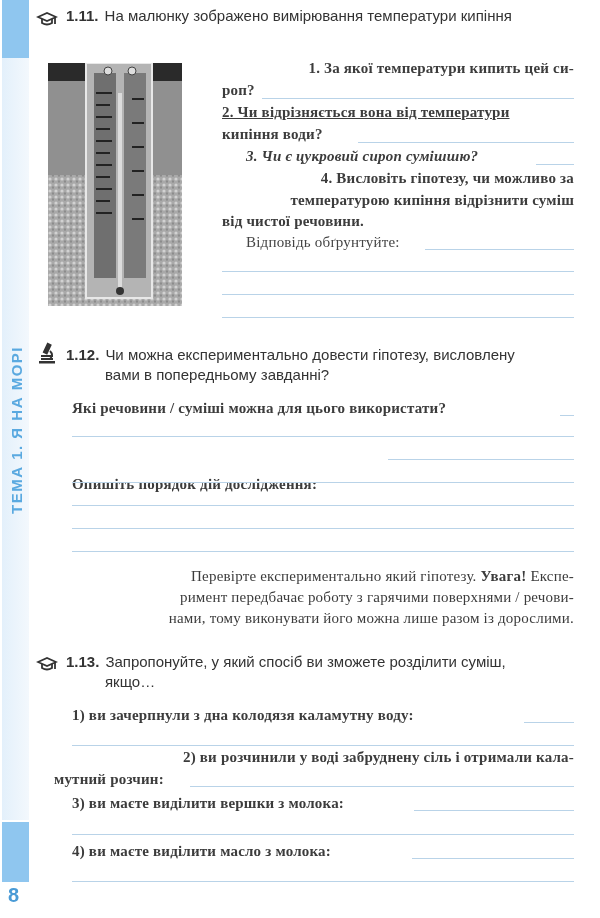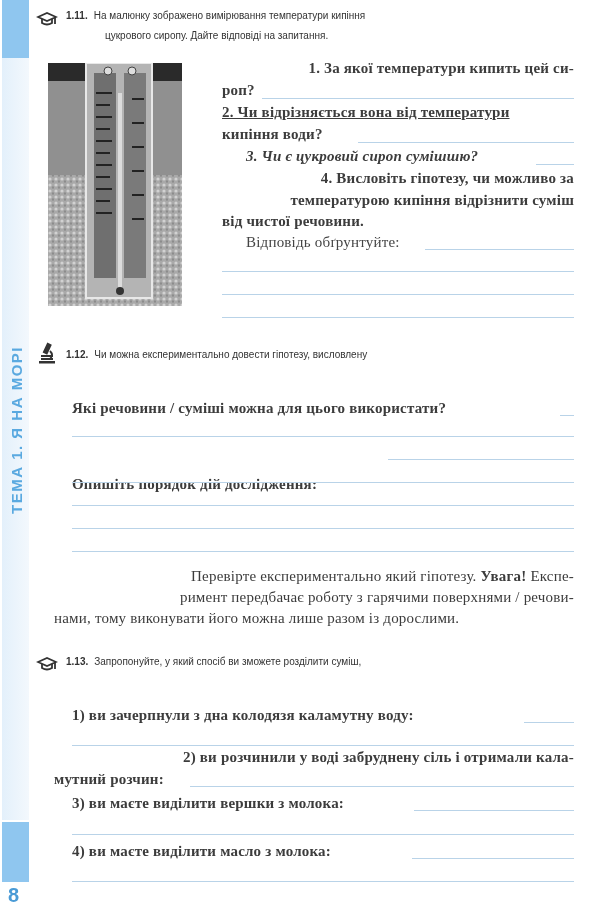--- a/index.html
+++ b/index.html
@@ -4,21 +4,21 @@
 <style>
   html, body { margin:0; padding:0; }
   body { width:600px; height:918px; background:#ffffff; position:relative; overflow:hidden; font-family:"Liberation Serif", serif; color:#3a3a3a; }
   .strip-top { position:absolute; left:2px; top:0; width:27px; height:58px; background:#8fc6ef; }
   .strip-mid { position:absolute; left:2px; top:58px; width:27px; height:762px; background:linear-gradient(to right, #e3f0fb, #f3f8fd); }
   .strip-bot { position:absolute; left:2px; top:822px; width:27px; height:60px; background:#8fc6ef; }
   .side-label { position:absolute; left:2px; top:330px; width:27px; height:200px; }
   .side-label span { position:absolute; left:50%; top:50%; transform:translate(-50%,-50%) rotate(-90deg); white-space:nowrap; font-family:"Liberation Sans", sans-serif; font-weight:bold; font-size:15px; letter-spacing:1.5px; color:#5aa9e0; }
   .page-num { position:absolute; left:8px; top:884px; font-family:"Liberation Sans", sans-serif; font-weight:bold; font-size:20px; color:#4a9bd6; }
 
-  .task-head { position:absolute; font-family:"Liberation Sans", sans-serif; font-size:10px; color:#333; line-height:20px; }
+  .task-head { position:absolute; font-family:"Liberation Sans", sans-serif; font-size:15px; color:#333; line-height:20px; }
   .task-head .num { font-weight:bold; margin-right:6px; }
   .task-head .cont { display:block; padding-left:30px; }
   .icon { position:absolute; width:22px; height:18px; }
 
   .q { position:absolute; font-size:15px; line-height:22px; color:#3c3c3c; font-weight:bold; letter-spacing:0.2px; }
   .line { position:absolute; height:1px; background:#b9d3e8; }
 
   .photo { position:absolute; left:48px; top:63px; width:134px; height:243px; background:#8a8a8a; overflow:hidden; }
 </style>
 </head>
@@ -32,21 +32,20 @@
   </div>
 <div class="page-num">8</div>
 
 <svg class="icon" style="left:36px;top:10px;" viewBox="0 0 22 18">
   <path d="M2 7 L11 3 L20 7 L11 11 Z" fill="none" stroke="#333" stroke-width="1.8"></path>
   <path d="M6 9 V13 Q11 16 16 13 V9" fill="none" stroke="#333" stroke-width="1.8"></path>
   <path d="M19 7 V14" stroke="#333" stroke-width="1.8"></path>
 </svg>
 <div class="task-head" style="left:66px;top:6px;width:520px;">
   <span class="num">1.11.</span><span>На малюнку зображено вимірювання температури кипіння</span>
-  <span class="cont" style="padding-left:39px;">цукрового сиропу. Дайте відповіді на запитання.</span>
 </div>
 
 <div class="photo">
   <svg width="134" height="243" viewBox="0 0 134 243">
     <defs>
       <pattern id="foam" width="6" height="6" patternUnits="userSpaceOnUse">
         <rect width="6" height="6" fill="#a9a9a9"></rect>
         <circle cx="2" cy="2" r="1.6" fill="#d2d2d2"></circle>
         <circle cx="5" cy="4.5" r="1.2" fill="#8c8c8c"></circle>
       </pattern>
@@ -106,48 +105,50 @@
 <div class="line" style="left:222px;top:317px;width:352px;"></div>
 
 <svg class="icon" style="left:38px;top:342px;width:18px;height:22px;" viewBox="0 0 18 22">
   <rect x="7" y="1" width="5" height="11" transform="rotate(25 9 6)" fill="#333"></rect>
   <path d="M3 14 H15 M3 17 H15" stroke="#333" stroke-width="1.8"></path>
   <rect x="1" y="19" width="16" height="2.5" fill="#333"></rect>
   <path d="M12 9 Q16 13 12 17" fill="none" stroke="#333" stroke-width="1.8"></path>
 </svg>
 <div class="task-head" style="left:66px;top:345px;width:520px;">
   <span class="num">1.12.</span><span>Чи можна експериментально довести гіпотезу, висловлену</span>
+  <span class="cont" style="padding-left:39px;">вами в попередньому завданні?</span>
 </div>
 
 <div class="q" style="left:72px;top:397px;">Які речовини / суміші можна для цього використати?</div>
 <div class="line" style="left:560px;top:415px;width:14px;"></div>
 <div class="line" style="left:72px;top:436px;width:502px;"></div>
 
 <div class="q" style="left:72px;top:441px;margin-top:32px;">Опишіть порядок дій дослідження:</div>
 <div class="line" style="left:388px;top:459px;width:186px;"></div>
 <div class="line" style="left:72px;top:482px;width:502px;"></div>
 <div class="line" style="left:72px;top:505px;width:502px;"></div>
 <div class="line" style="left:72px;top:528px;width:502px;"></div>
 <div class="line" style="left:72px;top:551px;width:502px;"></div>
 
 <div class="q" style="left:72px;top:565px;width:502px;text-align:right;font-weight:normal;">
   <span>Перевірте експериментально який гіпотезу.</span>
   <b>Увага!</b>
   <span>Експе-</span>
 </div>
 <div class="q" style="left:54px;top:586px;width:520px;text-align:right;font-weight:normal;">римент передбачає роботу з гарячими поверхнями / речови-</div>
-<div class="q" style="left:54px;top:607px;width:520px;text-align:left;font-weight:normal;">нами, тому виконувати його можна лише разом із дорослими.</div>
+<div class="q" style="left:54px;top:607px;width:520px;text-align:right;font-weight:normal;">нами, тому виконувати його можна лише разом із дорослими.</div>
 
 <svg class="icon" style="left:36px;top:655px;" viewBox="0 0 22 18">
   <path d="M2 7 L11 3 L20 7 L11 11 Z" fill="none" stroke="#333" stroke-width="1.8"></path>
   <path d="M6 9 V13 Q11 16 16 13 V9" fill="none" stroke="#333" stroke-width="1.8"></path>
   <path d="M19 7 V14" stroke="#333" stroke-width="1.8"></path>
 </svg>
 <div class="task-head" style="left:66px;top:652px;width:520px;">
   <span class="num">1.13.</span><span>Запропонуйте, у який спосіб ви зможете розділити суміш,</span>
+  <span class="cont" style="padding-left:39px;">якщо…</span>
 </div>
 
 <div class="q" style="left:72px;top:704px;">1) ви зачерпнули з дна колодязя каламутну воду:</div>
 <div class="line" style="left:524px;top:722px;width:50px;"></div>
 <div class="line" style="left:72px;top:745px;width:502px;"></div>
 
 <div class="q" style="left:54px;top:746px;width:520px;text-align:right;">2) ви розчинили у воді забруднену сіль і отримали кала-</div>
 <div class="q" style="left:54px;top:768px;">мутний розчин:</div>
 <div class="line" style="left:190px;top:786px;width:384px;"></div>
 

